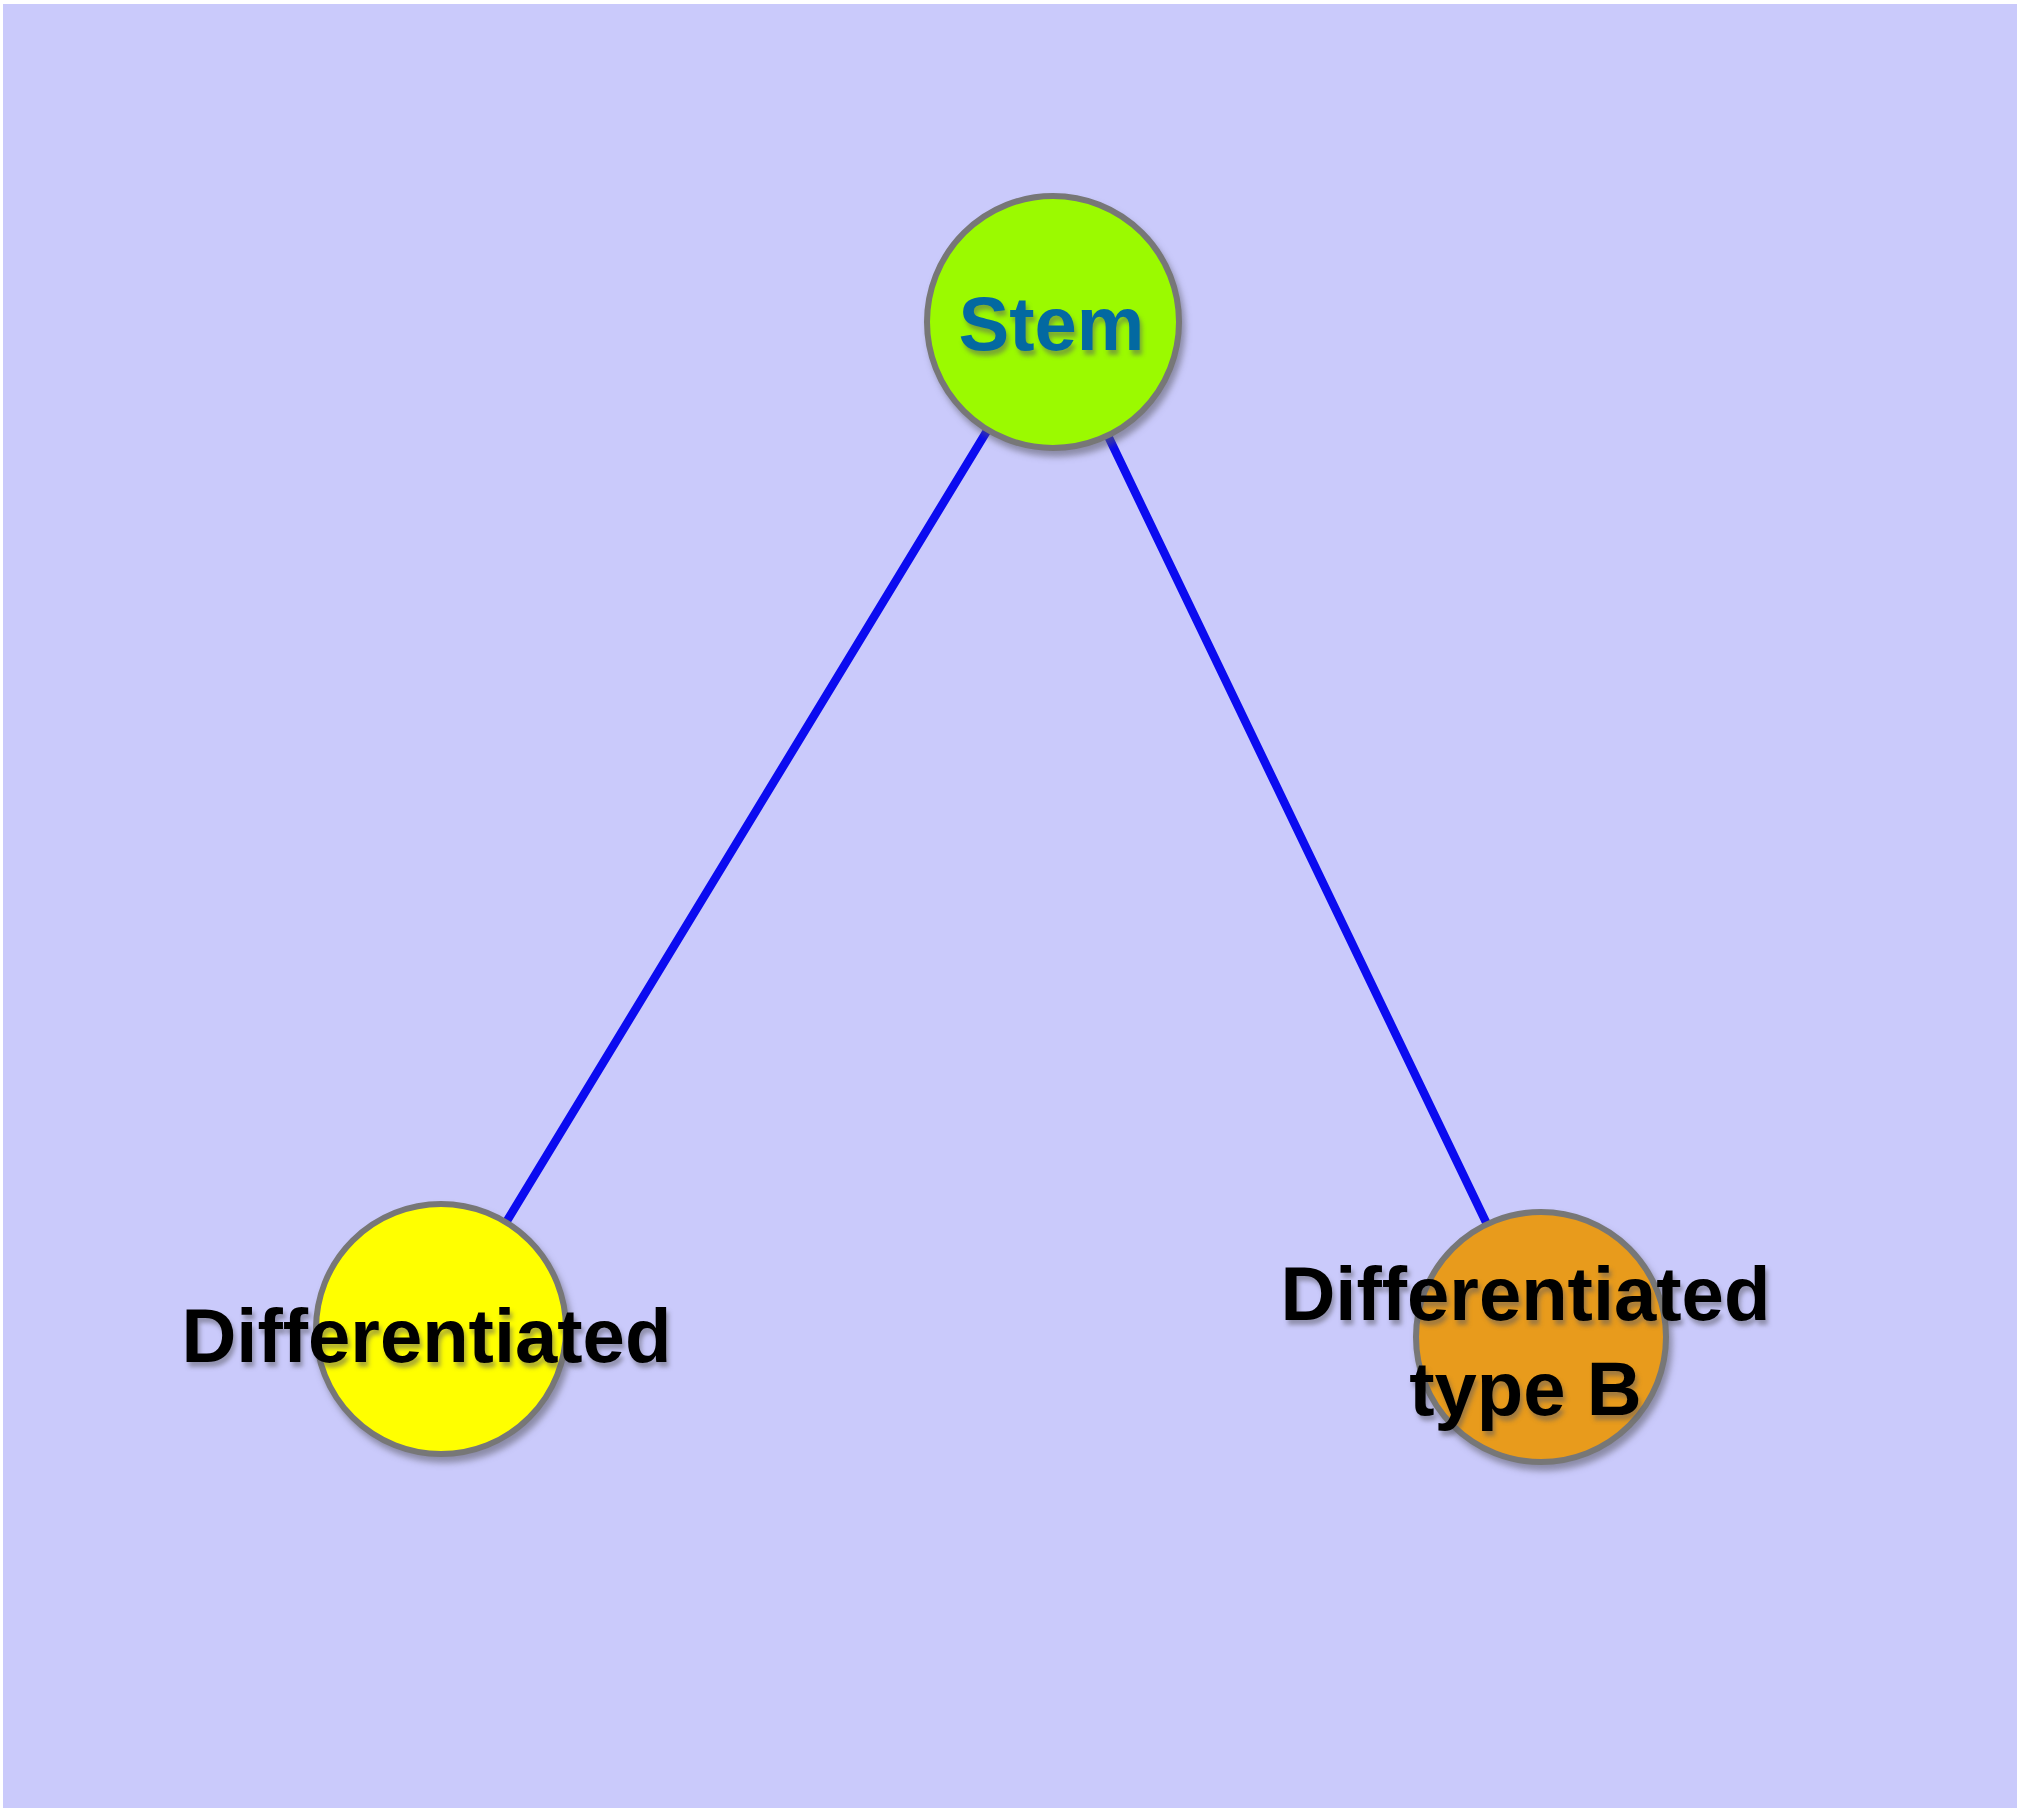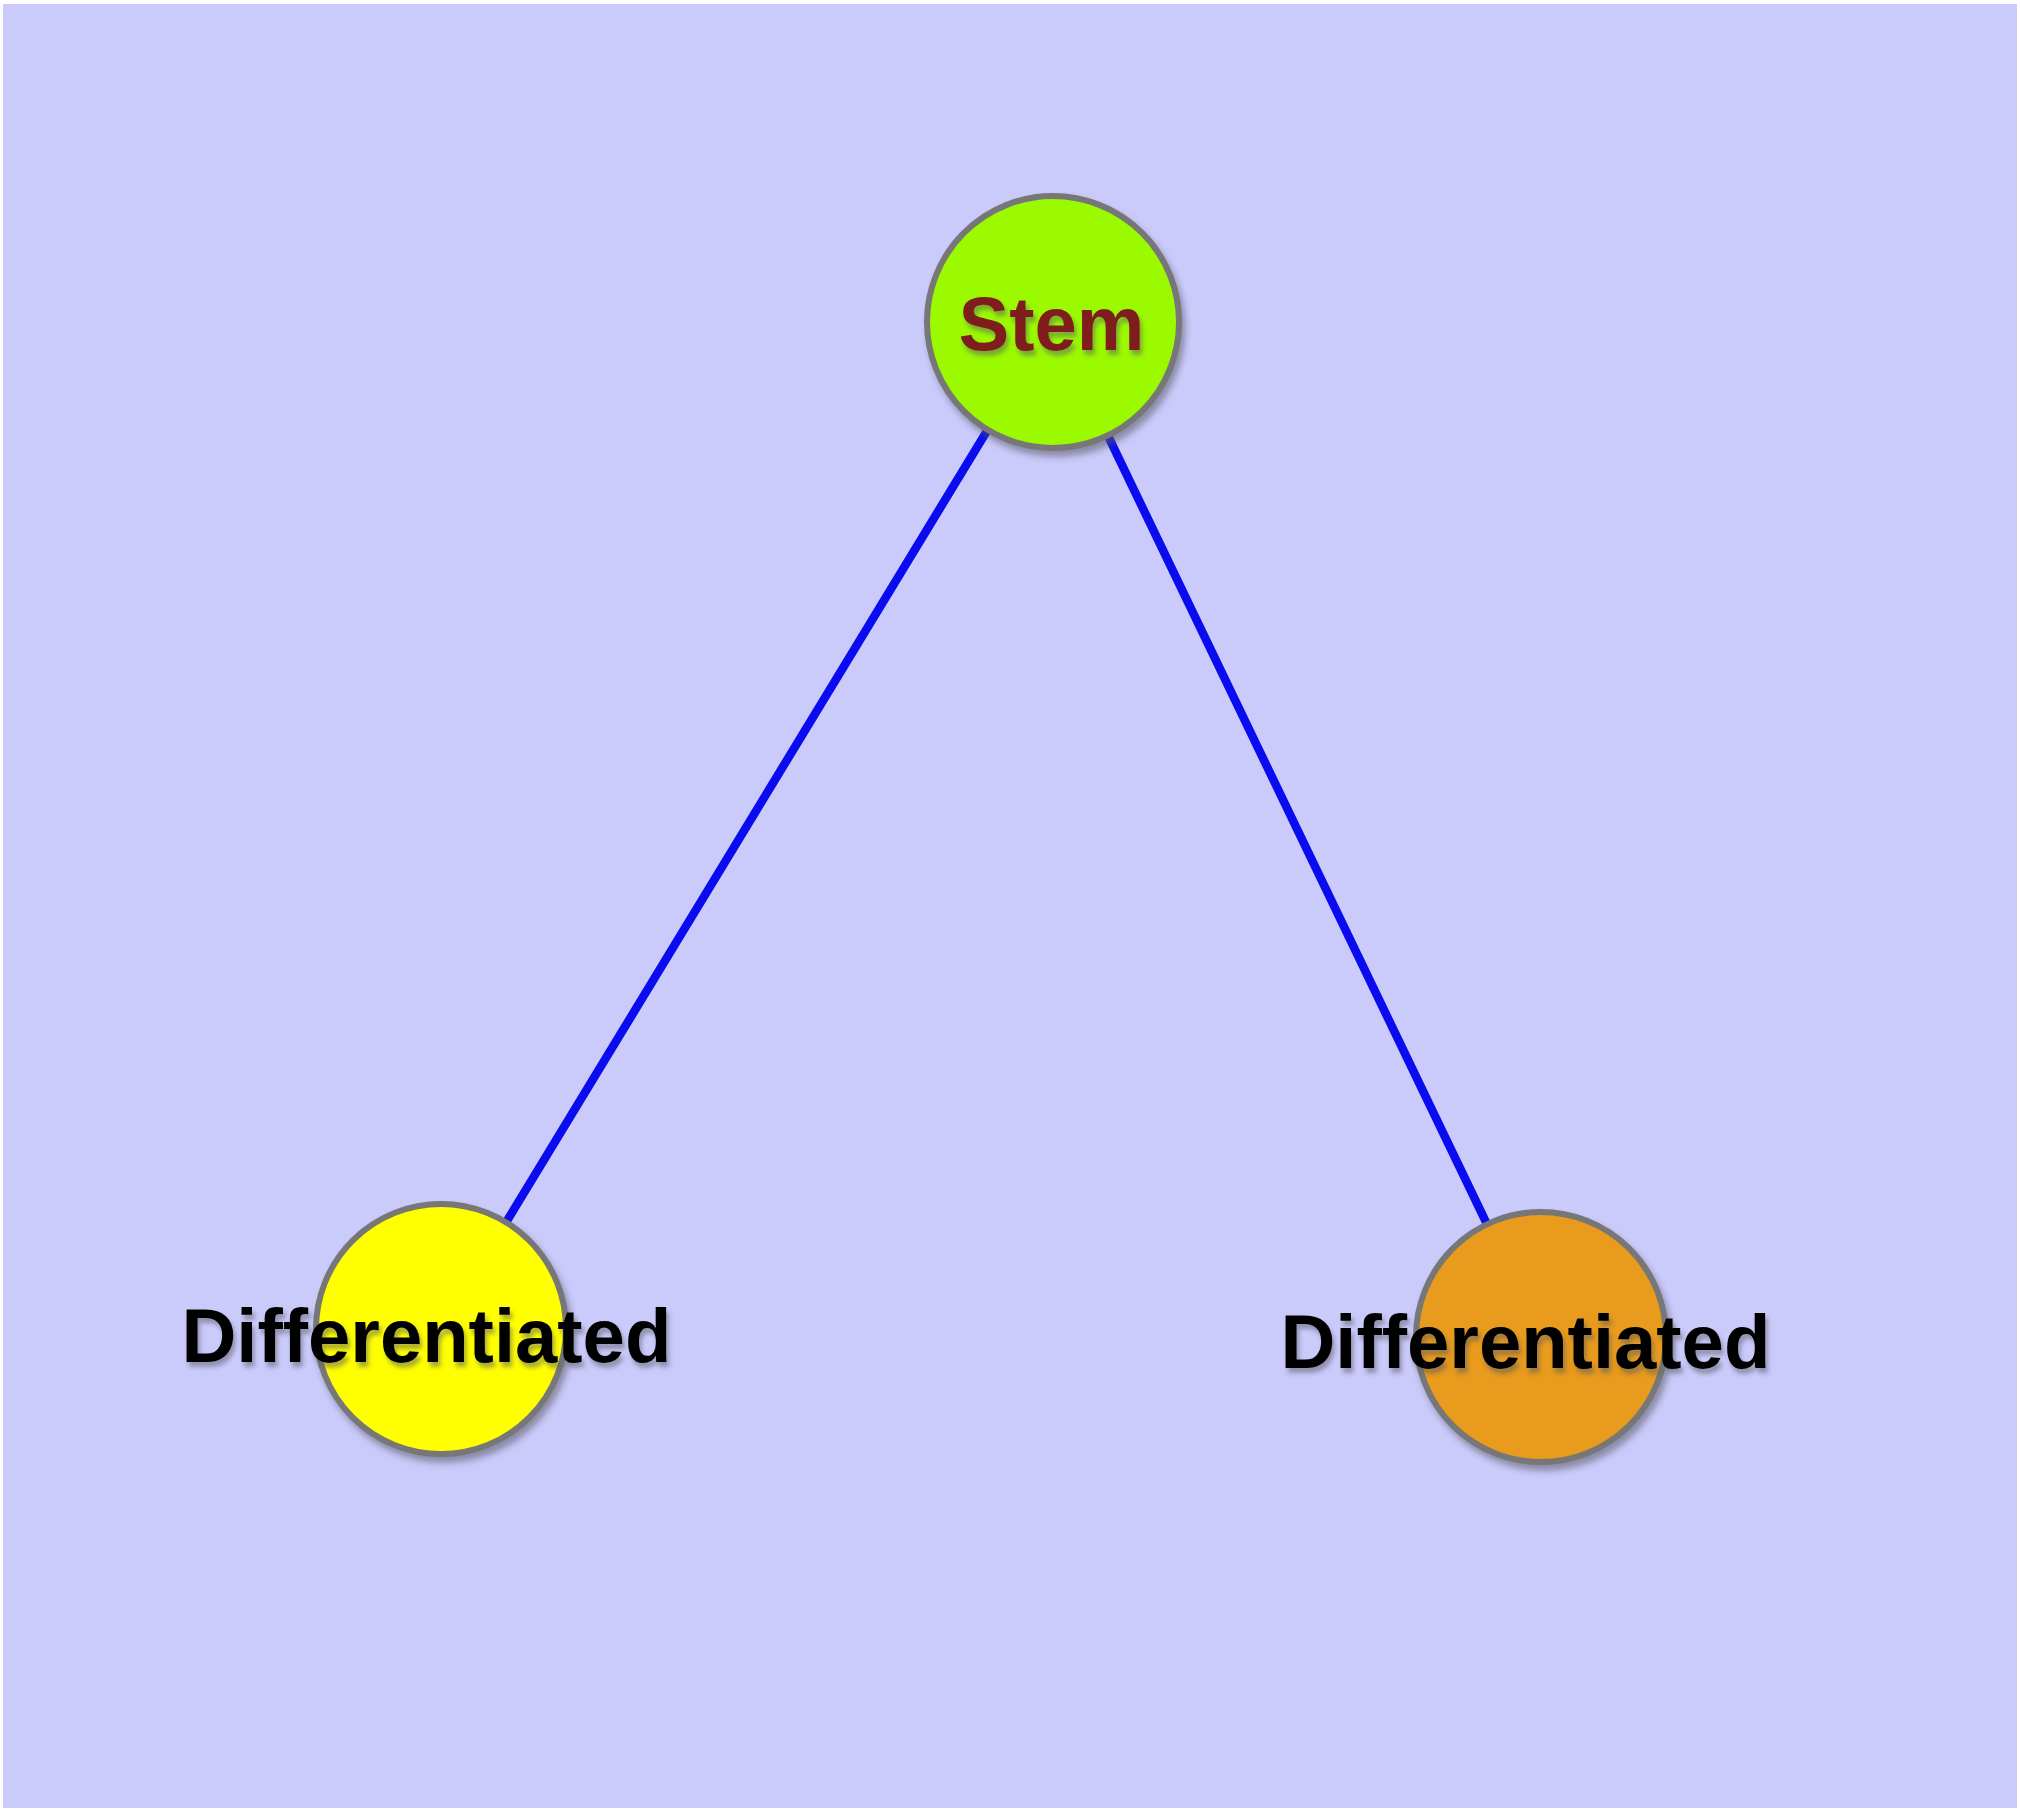--- a/index.html
+++ b/index.html
@@ -53,26 +53,27 @@
 
   <svg class="edge-layer" viewBox="0 0 2376 2128" preserveAspectRatio="none">
     <line x1="1239" y1="375" x2="517" y2="1563" stroke="#0B0BF0" stroke-width="10" stroke-linecap="round"></line>
     <line x1="1239" y1="375" x2="1815" y2="1573" stroke="#0B0BF0" stroke-width="10" stroke-linecap="round"></line>
   </svg>
 
   <div class="node" style="left: 921px; top: 189px; width: 258px; height: 258px; background: rgb(155, 250, 0); border-color: rgb(119, 119, 119); border-width: 6px;"></div>
   <div class="node" style="left: 310px; top: 1197px; width: 256px; height: 256px; background: rgb(255, 255, 0); border-color: rgb(119, 119, 119); border-width: 6px;"></div>
   <div class="node" style="left: 1410px; top: 1205px; width: 256px; height: 256px; background: rgb(232, 155, 28); border-color: rgb(119, 119, 119); border-width: 6px;"></div>
 
-  <div class="node-label" style="left: 1048px; top: 319px; color: #7f1d1d; text-align: right;">
+  <div class="node-label" style="left: 1048px; top: 319px; color: #0369a1; text-align: right;">
     <span class="label-line">Stem</span>
   </div>
 
   <div class="node-label" style="left: 423px; top: 1331px; color: rgb(0, 0, 0);">
     <span class="label-line">Differentiated</span>
   </div>
 
   <div class="node-label" style="left: 1522px; top: 1337px; color: rgb(0, 0, 0);">
     <span class="label-line">Differentiated</span>
+    <span class="label-line">type B</span>
   </div>
 
 </div>
 
 
 </body></html>

